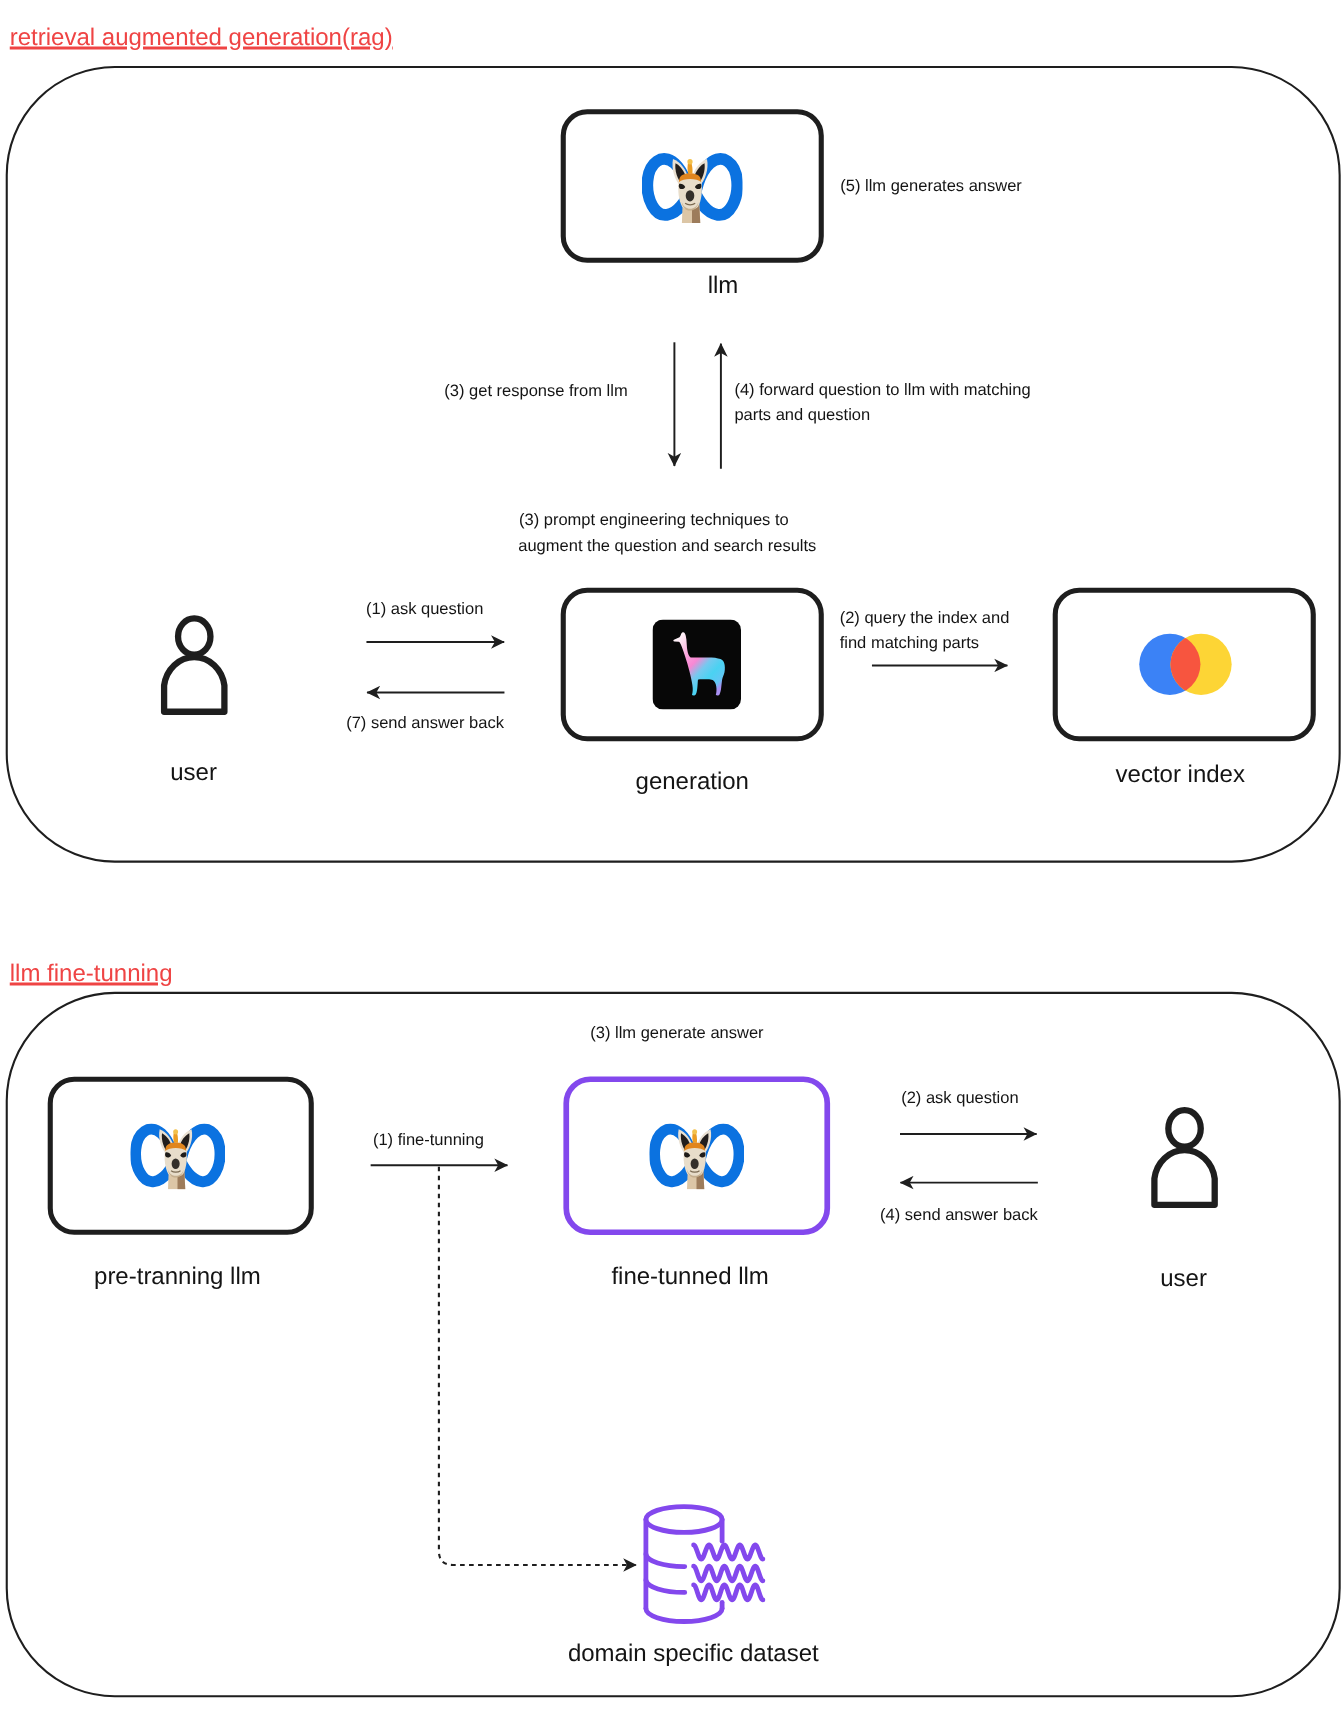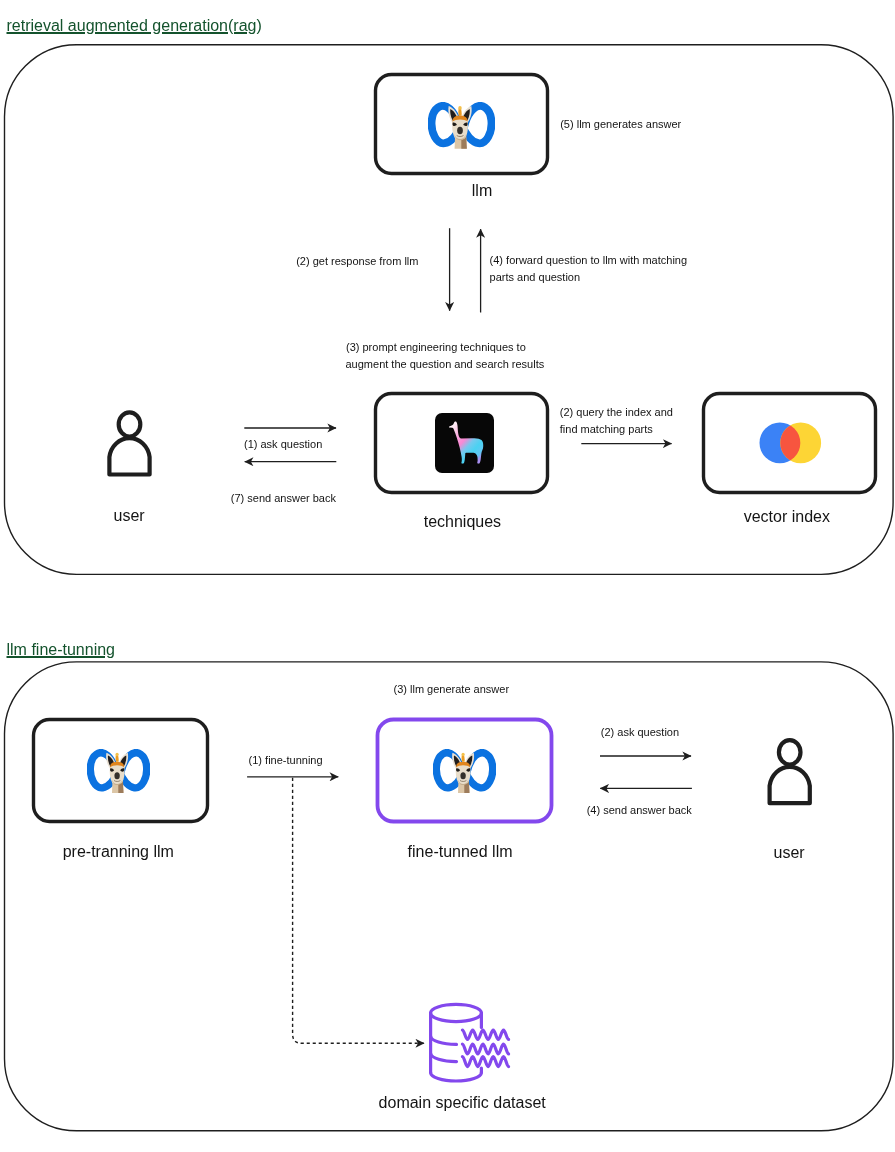--- a/index.html
+++ b/index.html
@@ -1,53 +1,53 @@
 <!DOCTYPE html>
 <html><head>
 <meta charset="utf-8">
 <style>
   html,body{margin:0;padding:0;}
   body{width:895px;height:1152px;background:#ffffff;overflow:hidden;
        font-family:"Liberation Sans",sans-serif;
        -webkit-font-smoothing:antialiased;}
   #stage{position:relative;width:895px;height:1152px;}
 
-  .sec-title{position:absolute;font-size:16px;color:#14532d;white-space:pre;letter-spacing:0px;
+  .sec-title{position:absolute;font-size:16px;color:#ef4444;white-space:pre;letter-spacing:0px;
              text-decoration:underline;text-decoration-thickness:1.6px;text-underline-offset:0.7px;
              text-decoration-skip-ink:auto;}
 
   .edge-lbl{position:absolute;font-size:11px;line-height:17px;color:#141414;
             white-space:pre;}
   .node-cap{position:absolute;font-size:16px;line-height:18px;color:#141414;white-space:pre;}
 
   svg.abs{position:absolute;left:0;top:0;overflow:visible;}
   .icon-wrap{position:absolute;}
 </style>
 </head>
 <body>
 
 <div id="stage">
 
   <div class="sec-title" style="left:6.5px;top:16.5px;">retrieval augmented generation(rag)</div>
   <div class="sec-title" style="left:6.5px;top:640.5px;">llm fine-tunning</div>
 
-  <div class="edge-lbl" style="left:244.0px;top:398.2px;margin-top:38px;">(1) ask question</div>
-  <div class="edge-lbl" style="left:230.8px;top:474.0px;margin-top:16px;">(7) send answer back</div>
+  <div class="edge-lbl" style="left:244.0px;top:398.2px;">(1) ask question</div>
+  <div class="edge-lbl" style="left:230.8px;top:474.0px;">(7) send answer back</div>
   <div class="edge-lbl" style="left:559.8px;top:404px;">(2) query the index and</div>
   <div class="edge-lbl" style="left:559.8px;top:421px;">find matching parts</div>
   <div class="edge-lbl" style="left:346.0px;top:339px;">(3) prompt engineering techniques to</div>
   <div class="edge-lbl" style="left:345.5px;top:356px;">augment the question and search results</div>
   <div class="edge-lbl" style="left:489.6px;top:252px;">(4) forward question to llm with matching</div>
   <div class="edge-lbl" style="left:489.6px;top:269px;">parts and question</div>
   <div class="edge-lbl" style="left:560.2px;top:115.5px;">(5) llm generates answer</div>
-  <div class="edge-lbl" style="left:296.2px;top:253px;">(2) get response from llm</div>
+  <div class="edge-lbl" style="left:296.2px;top:253px;">(3) get response from llm</div>
 
   <div class="node-cap" style="left:451.8px;top:182.1px;padding-left:20px;">llm</div>
   <div class="node-cap" style="left:113.5px;top:506.7px;">user</div>
-  <div class="node-cap" style="left:423.7px;top:512.5px;">techniques</div>
+  <div class="node-cap" style="left:423.7px;top:512.5px;">generation</div>
   <div class="node-cap" style="left:743.7px;top:508px;">vector index</div>
 
   <div class="edge-lbl" style="left:248.6px;top:751.5px;text-align:right;">(1) fine-tunning</div>
   <div class="edge-lbl" style="left:600.8px;top:723.5px;">(2) ask question</div>
   <div class="edge-lbl" style="left:393.5px;top:681.0px;">(3) llm generate answer</div>
   <div class="edge-lbl" style="left:586.7px;top:801.5px;">(4) send answer back</div>
 
   <div class="node-cap" style="left:62.7px;top:843.1px;text-align:center;">pre-tranning llm</div>
   <div class="node-cap" style="left:407.6px;top:843.3px;">fine-tunned llm</div>
   <div class="node-cap" style="left:773.5px;top:843.9px;">user</div>

